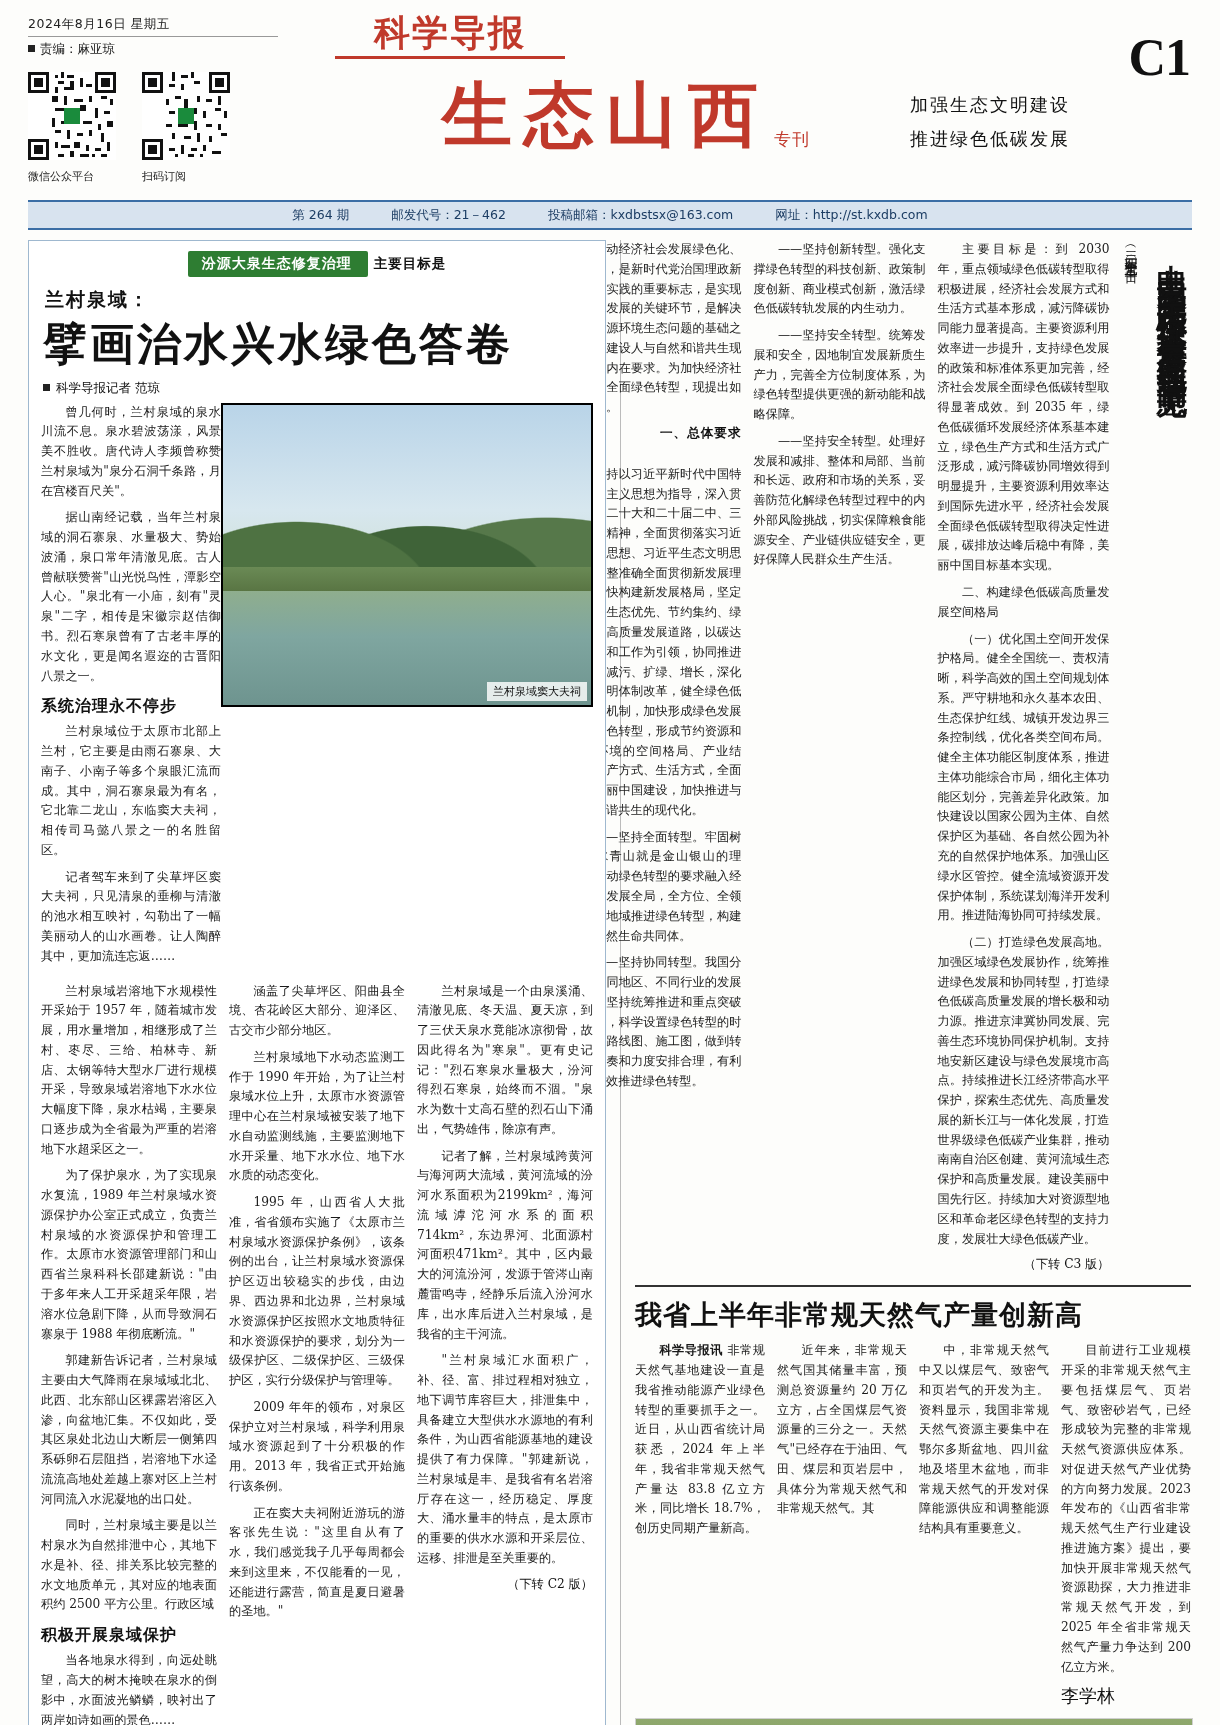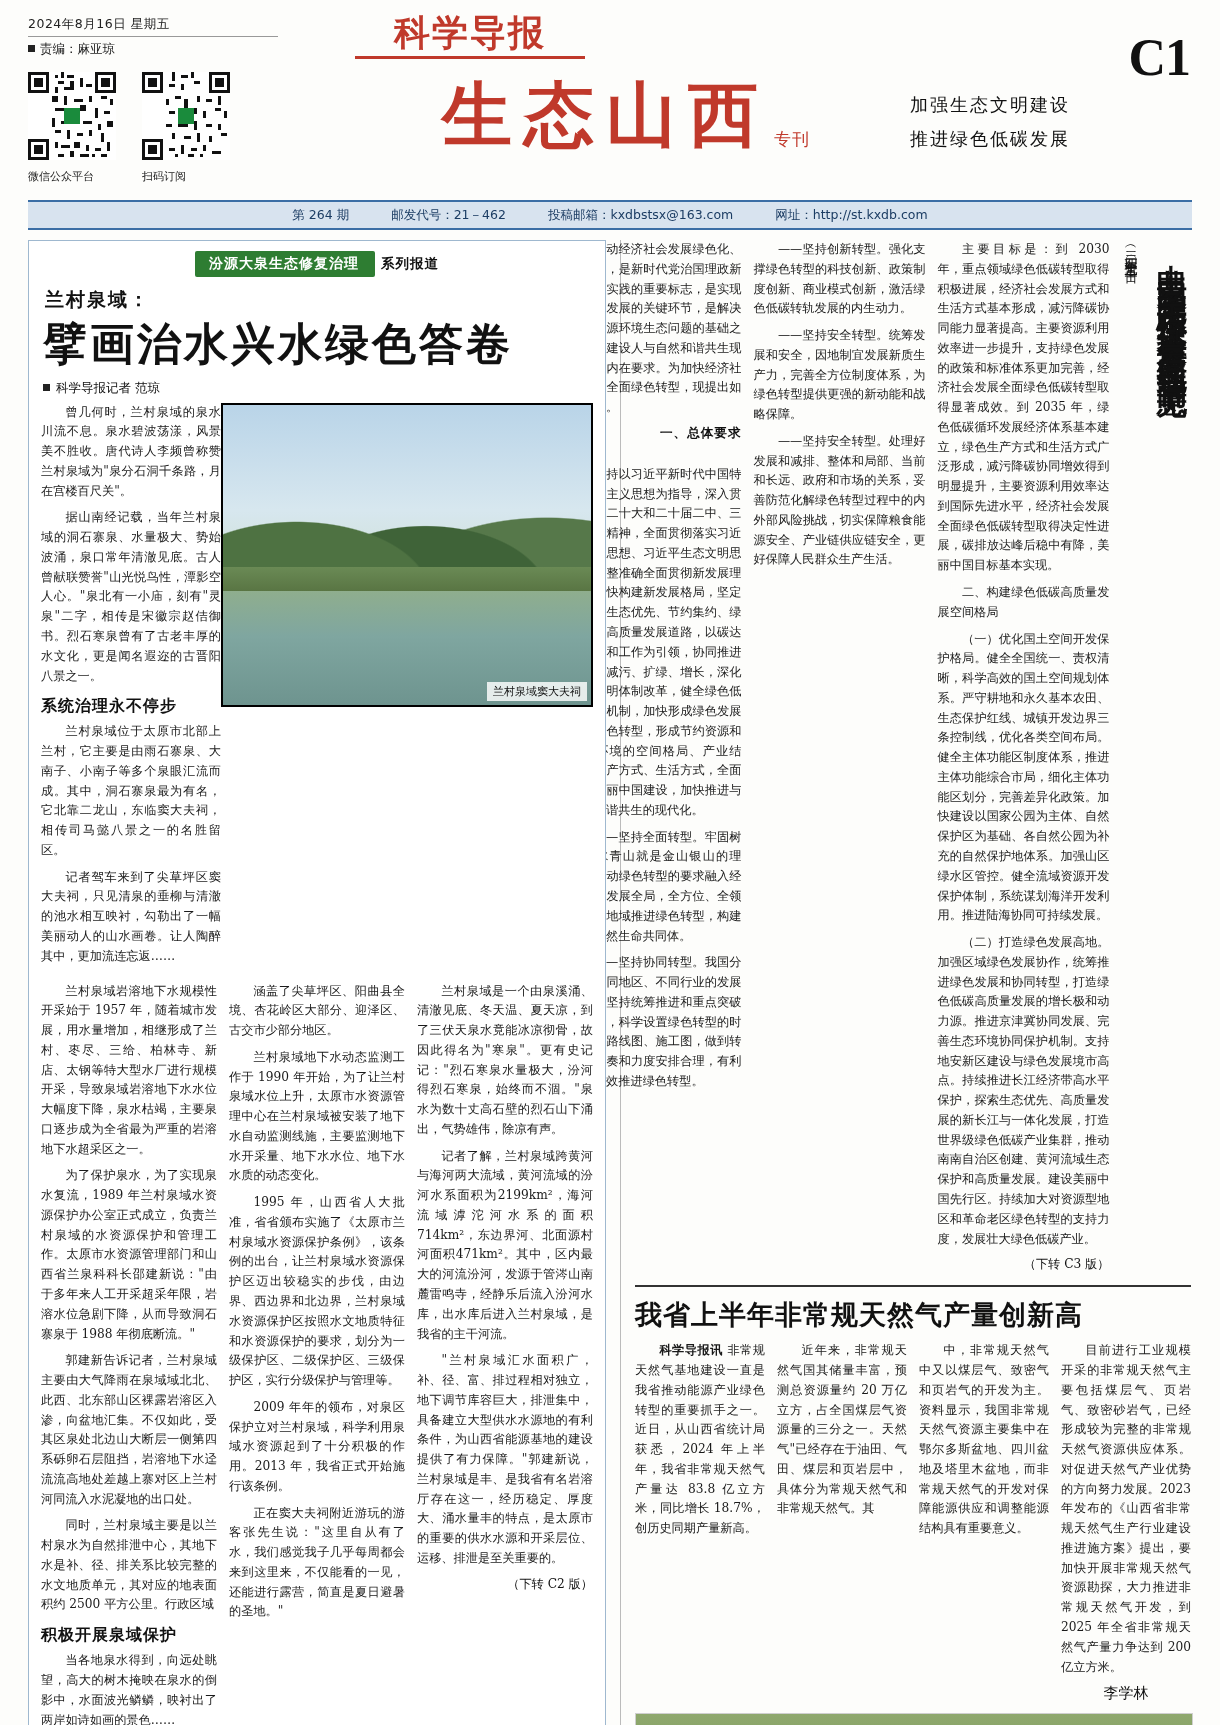--- a/index.html
+++ b/index.html
@@ -14,21 +14,21 @@
   
   .masthead{position:relative;height:180px;padding:14px 28px 0 28px;}
   .mh-left{position:absolute;left:28px;top:16px;width:300px;font-family:"DejaVu Sans","Liberation Sans",sans-serif;}
   .mh-date{font-size:12.5px;color:#222;letter-spacing:0.5px;border-bottom:1px solid #999;padding-bottom:3px;width:250px;}
   .mh-editor{font-size:12.5px;color:#222;margin-top:4px;}
   .mh-editor .sq{display:inline-block;width:7px;height:7px;background:#222;margin-right:5px;vertical-align:1px;}
   .qr-row{display:flex;gap:26px;margin-top:14px;}
   .qr-box{width:88px;}
   .qr{width:88px;height:88px;}
   .qr-cap{font-size:11px;margin-top:5px;font-family:"DejaVu Sans","Liberation Sans",sans-serif;color:#222;}
-  .mh-brand{position:absolute;left:340px;top:14px;width:260px;text-align:center;}
+  .mh-brand{position:absolute;left:320px;top:14px;width:260px;text-align:center;}
   .brand-cn{font-size:36px;font-weight:bold;color:#c0392b;letter-spacing:2px;line-height:1;font-family:"DejaVu Serif","Liberation Serif",serif;}
   .brand-rule{width:230px;height:3px;background:#c0392b;margin:6px auto 0 auto;}
   .title-wrap{position:absolute;left:346px;top:80px;width:560px;text-align:center;}
   .big-title{font-size:70px;font-weight:bold;color:#c0392b;letter-spacing:12px;line-height:1;display:inline-block;}
   .title-sub{display:inline-block;font-size:17px;color:#c0392b;vertical-align:-6px;margin-left:4px;letter-spacing:1px;}
   .slogan{position:absolute;right:150px;top:88px;font-size:18px;line-height:1.9;color:#111;letter-spacing:2px;text-align:left;}
   .pageno{position:absolute;right:30px;top:28px;font-size:52px;font-weight:bold;font-family:"Liberation Serif",serif;color:#111;letter-spacing:-1px;}
   
   .infobar{margin:6px 28px 0 28px;height:26px;background:#d8e3ef;border-top:2px solid #3b6ea5;border-bottom:2px solid #3b6ea5;
     display:flex;align-items:center;justify-content:center;gap:42px;font-size:12.5px;color:#1b3c63;font-family:"DejaVu Sans","Liberation Sans",sans-serif;}
@@ -65,21 +65,21 @@
   .vert-date{writing-mode:vertical-rl;text-orientation:upright;font-size:13px;letter-spacing:2px;height:560px;margin-left:2px;}
   .vert-cols{display:flex;gap:12px;}
   .vert-cols > div{width:172px;}
   .sec-h{font-size:12.6px;font-weight:bold;text-align:right;margin:6px 0 23px 0;letter-spacing:1px;}
   
   .hr-thick{height:2px;background:#333;margin:12px 0 10px 0;}
   .headline2{font-size:27px;font-weight:bold;letter-spacing:1px;margin:0 0 8px 0;}
   .tag{font-size:12.2px;font-weight:bold;font-family:"DejaVu Sans","Liberation Sans",sans-serif;}
   .gas-cols{display:flex;gap:12px;}
   .gas-cols > div{width:172px;}
-  .sign{font-size:15px;text-align:center;margin-top:6px;}
+  .sign{font-size:18px;text-align:left;margin-top:6px;}
   
   .photo2{width:556px;height:395px;position:relative;overflow:hidden;border:1px solid #cfcfcf;margin-top:10px;}
   
   .ph-sky{position:absolute;inset:0;background:linear-gradient(#b9d4e8,#d7e7ef 35%,#cfe0d6 55%,#9fb98a 75%,#6f8f5e 100%);}
   .ph-hills{position:absolute;left:0;right:0;top:18%;height:46%;background:
      radial-gradient(60% 90% at 20% 100%, #4e7242 0 60%, transparent 61%),
      radial-gradient(55% 85% at 55% 100%, #3f6338 0 60%, transparent 61%),
      radial-gradient(70% 95% at 88% 100%, #56784a 0 60%, transparent 61%);}
   .ph-water{position:absolute;left:0;right:0;bottom:0;height:38%;background:linear-gradient(#8fae8e,#7fa6a0 40%,#6e948f 100%);}
   .ph-bank{position:absolute;left:0;right:0;bottom:36%;height:10%;background:linear-gradient(#6a8a55,#55703f);}
@@ -241,21 +241,21 @@
     <span>网址：http://st.kxdb.com</span>
   </div>
 
   <div class="body-wrap">
     <div class="cols">
 
       <div class="col-left">
 
         <div class="box1">
           <div class="banner-wrap">
-            <span class="banner">汾源大泉生态修复治理</span><span class="banner-tail">系列报道</span>
+            <span class="banner">汾源大泉生态修复治理</span><span class="banner-tail">主要目标是</span>
           </div>
           <div class="kicker">兰村泉域：</div>
           <div class="headline1">擘画治水兴水绿色答卷</div>
           <div class="byline"><span class="sq"></span><span>科学导报记者 范琼</span></div>
 
           <div class="a1-cols">
             <div class="a1-text">
               <p class="tx">曾几何时，兰村泉域的泉水川流不息。泉水碧波荡漾，风景美不胜收。唐代诗人李频曾称赞兰村泉域为"泉分石洞千条路，月在宫楼百尺关"。</p>
               <p class="tx">据山南经记载，当年兰村泉域的洞石寨泉、水量极大、势始波涌，泉口常年清澈见底。古人曾献联赞誉"山光悦鸟性，潭影空人心。"泉北有一小庙，刻有"灵泉"二字，相传是宋徽宗赵佶御书。烈石寒泉曾有了古老丰厚的水文化，更是闻名遐迩的古晋阳八景之一。</p>
               <div class="subhead">系统治理永不停步</div>

